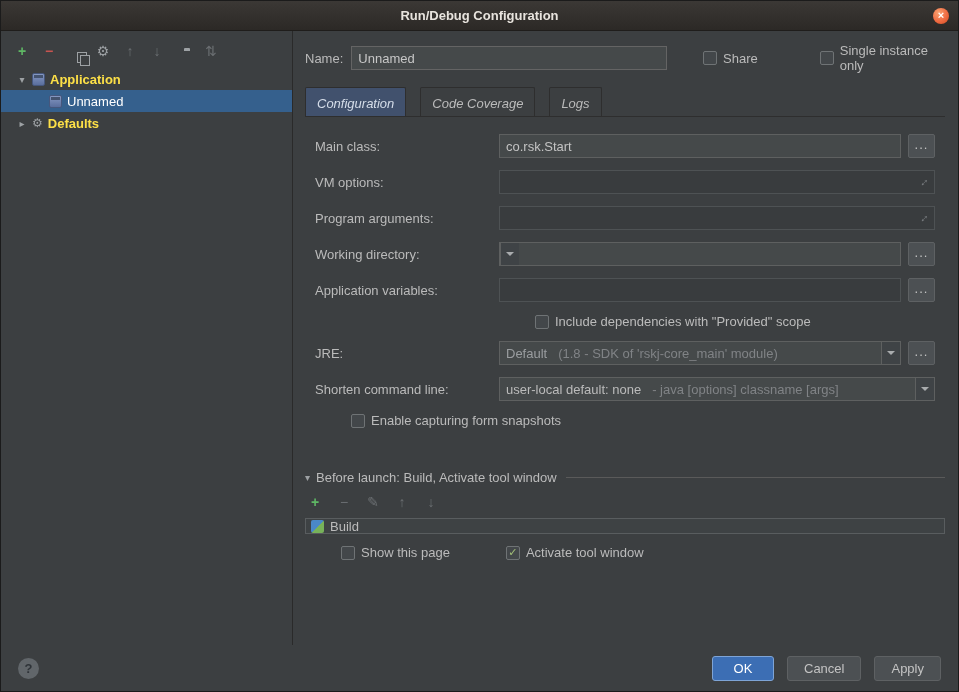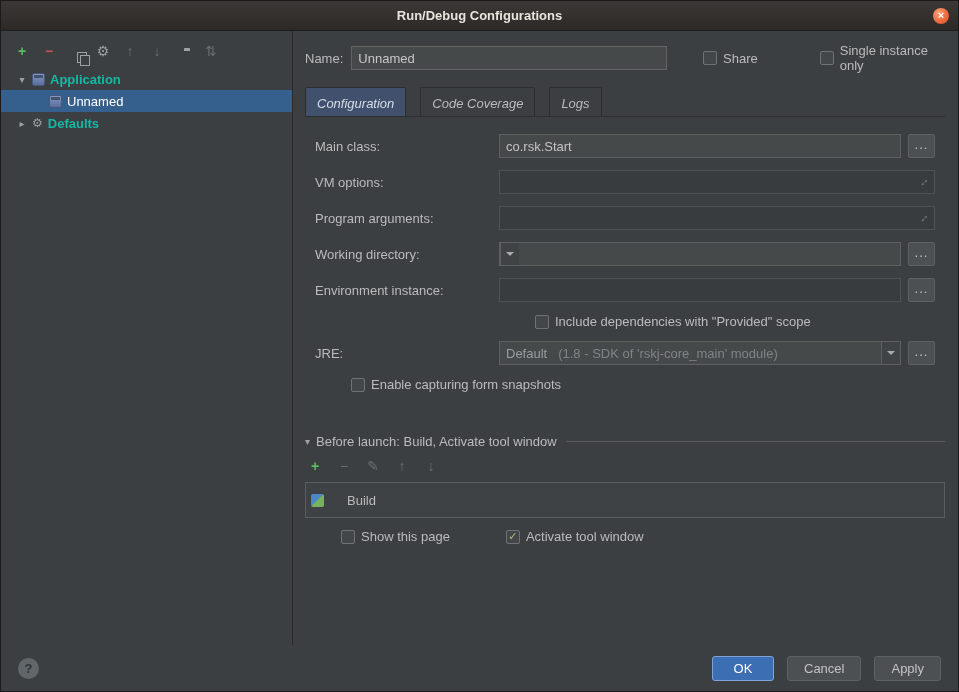--- a/index.html
+++ b/index.html
@@ -35,21 +35,21 @@
   .copy-icon::before, .copy-icon::after { content:""; position:absolute; width:8px; height:9px; border:1px solid #9da1a4; background:#3c3f41; }
   .copy-icon::before { left:1px; top:1px; }
   .copy-icon::after { left:4px; top:4px; }
   .folder-icon { width:13px; height:9px; background:#9da1a4; position:relative; border-radius:1px; margin-top:4px; }
   .folder-icon::before { content:""; position:absolute; top:-3px; left:0; width:6px; height:3px; background:#9da1a4; border-radius:1px 1px 0 0; }
   .tree { flex:1; }
   .tree-row { height:22px; display:flex; align-items:center; gap:5px; padding-left:16px; cursor:pointer; }
   .tree-row.child { padding-left:48px; }
   .tree-row.selected { background:#35608d; color:#ffffff; }
   .tree-toggle { width:10px; font-size:10px; color:#9da1a4; text-align:center; }
-  .tree-label.top { font-weight:bold; color:#14b8a6; }
+  .tree-label.top { font-weight:bold; color:#fde047; }
   .tree-row.selected .tree-label { color:#fff; }
   .app-icon { width:13px; height:13px; border-radius:2px; flex:none;
     background:linear-gradient(#8598c2,#5a6e9d); border:1px solid #46577d; position:relative; }
   .app-icon::before { content:""; position:absolute; left:1px; right:1px; top:1px; height:3px; background:#44536f; }
   .gear-glyph { font-size:12px; color:#9da1a4; line-height:13px; }
   
   .main { flex:1; display:flex; flex-direction:column; padding:12px 13px 0 12px; min-width:0; }
   .name-row { display:flex; align-items:center; flex:none; }
   .name-row > label { margin-right:8px; }
   .name-input { width:327px; height:24px; background:#45494a; border:1px solid #646464; color:#c7c7c7; padding:0 6px; font:inherit; outline:none; }
@@ -86,40 +86,40 @@
   .dimtext { color:#9a9da0; }
   .module-icon { width:13px; height:11px; flex:none; background:linear-gradient(#8ea0bf,#67789c); border:1px solid #4e5e82; border-radius:1px; }
   .cb-row { display:flex; margin-bottom:12px; }
   .cb-row.indent { padding-left:184px; }
   
   .before { margin-top:30px; flex:none; }
   .bl-head { display:flex; align-items:center; }
   .bl-head .tri { font-size:10px; color:#9da1a4; margin-right:6px; }
   .bl-head .line { flex:1; border-top:1px solid #5a5a5a; margin-left:9px; }
   .bl-toolbar { display:flex; align-items:center; gap:13px; padding:9px 2px 8px; font-size:14px; }
-  .bl-list { border:1px solid #595d5f; background:#3e4244; height:36px; display:flex; align-items:center; padding:0 5px; gap:23px; cursor:pointer; }
+  .bl-list { border:1px solid #595d5f; background:#3e4244; height:16px; display:flex; align-items:center; padding:0 5px; gap:6px; cursor:pointer; }
   .build-icon { width:13px; height:13px; border-radius:2px; flex:none;
     background:linear-gradient(135deg,#4a88c7 0 50%, #77b25a 50% 100%); }
   .bl-checks { display:flex; gap:20px; margin-top:11px; }
   
   .footer { height:46px; flex:none; display:flex; align-items:center; padding:0 17px; gap:13px; }
   .help-btn { width:21px; height:21px; border-radius:50%; background:#61666a; color:#2e3338;
     font-weight:bold; text-align:center; line-height:21px; cursor:pointer; flex:none; }
   .spacer { flex:1; }
   .btn { min-width:62px; height:25px; padding:0 16px; border-radius:3px; border:1px solid #5e6163;
     background:#4c5053; color:#c3c3c3; font:inherit; cursor:pointer; }
   .btn.primary { background:#3c6eb4; border-color:#7ea4d6; color:#ffffff; }
 </style>
 </head>
 <body>
 
 <div class="window">
 
   <div class="titlebar">
-    <span>Run/Debug Configurations</span>
+    <span>Run/Debug Configuration</span>
     <span class="close-btn">
       <span>×</span>
     </span>
   </div>
 
   <div class="body">
 
     <div class="sidebar">
       <div class="sb-toolbar">
         <span class="ticon green">+</span>
@@ -210,21 +210,21 @@
             <div class="combo">
               <span class="arrow">
                   <i></i>
                 </span>
             </div>
             <span class="more-btn">...</span>
           </div>
         </div>
 
         <div class="frow">
-          <label>Environment instance:</label>
+          <label>Application variables:</label>
           <div class="control">
             <div class="field dim">
               <span></span>
             </div>
             <span class="more-btn">...</span>
           </div>
         </div>
 
 
         <div class="cb-row indent">
@@ -243,20 +243,34 @@
                 <span class="hint">(1.8 - SDK of 'rskj-core_main' module)</span>
               </div>
               <span class="arrow">
                   <i></i>
                 </span>
             </div>
             <span class="more-btn">...</span>
           </div>
         </div>
 
+        <div class="frow">
+          <label>Shorten command line:</label>
+          <div class="control">
+            <div class="combo">
+              <div class="cval">
+                <span>user-local default: none</span>
+                <span class="hint">- java [options] classname [args]</span>
+              </div>
+              <span class="arrow">
+                  <i></i>
+                </span>
+            </div>
+          </div>
+        </div>
 
         <div class="cb-row">
           <span class="check-wrap">
             <span class="checkbox"></span>
             <span>Enable capturing form snapshots</span>
           </span>
         </div>
 
       </div>
 

